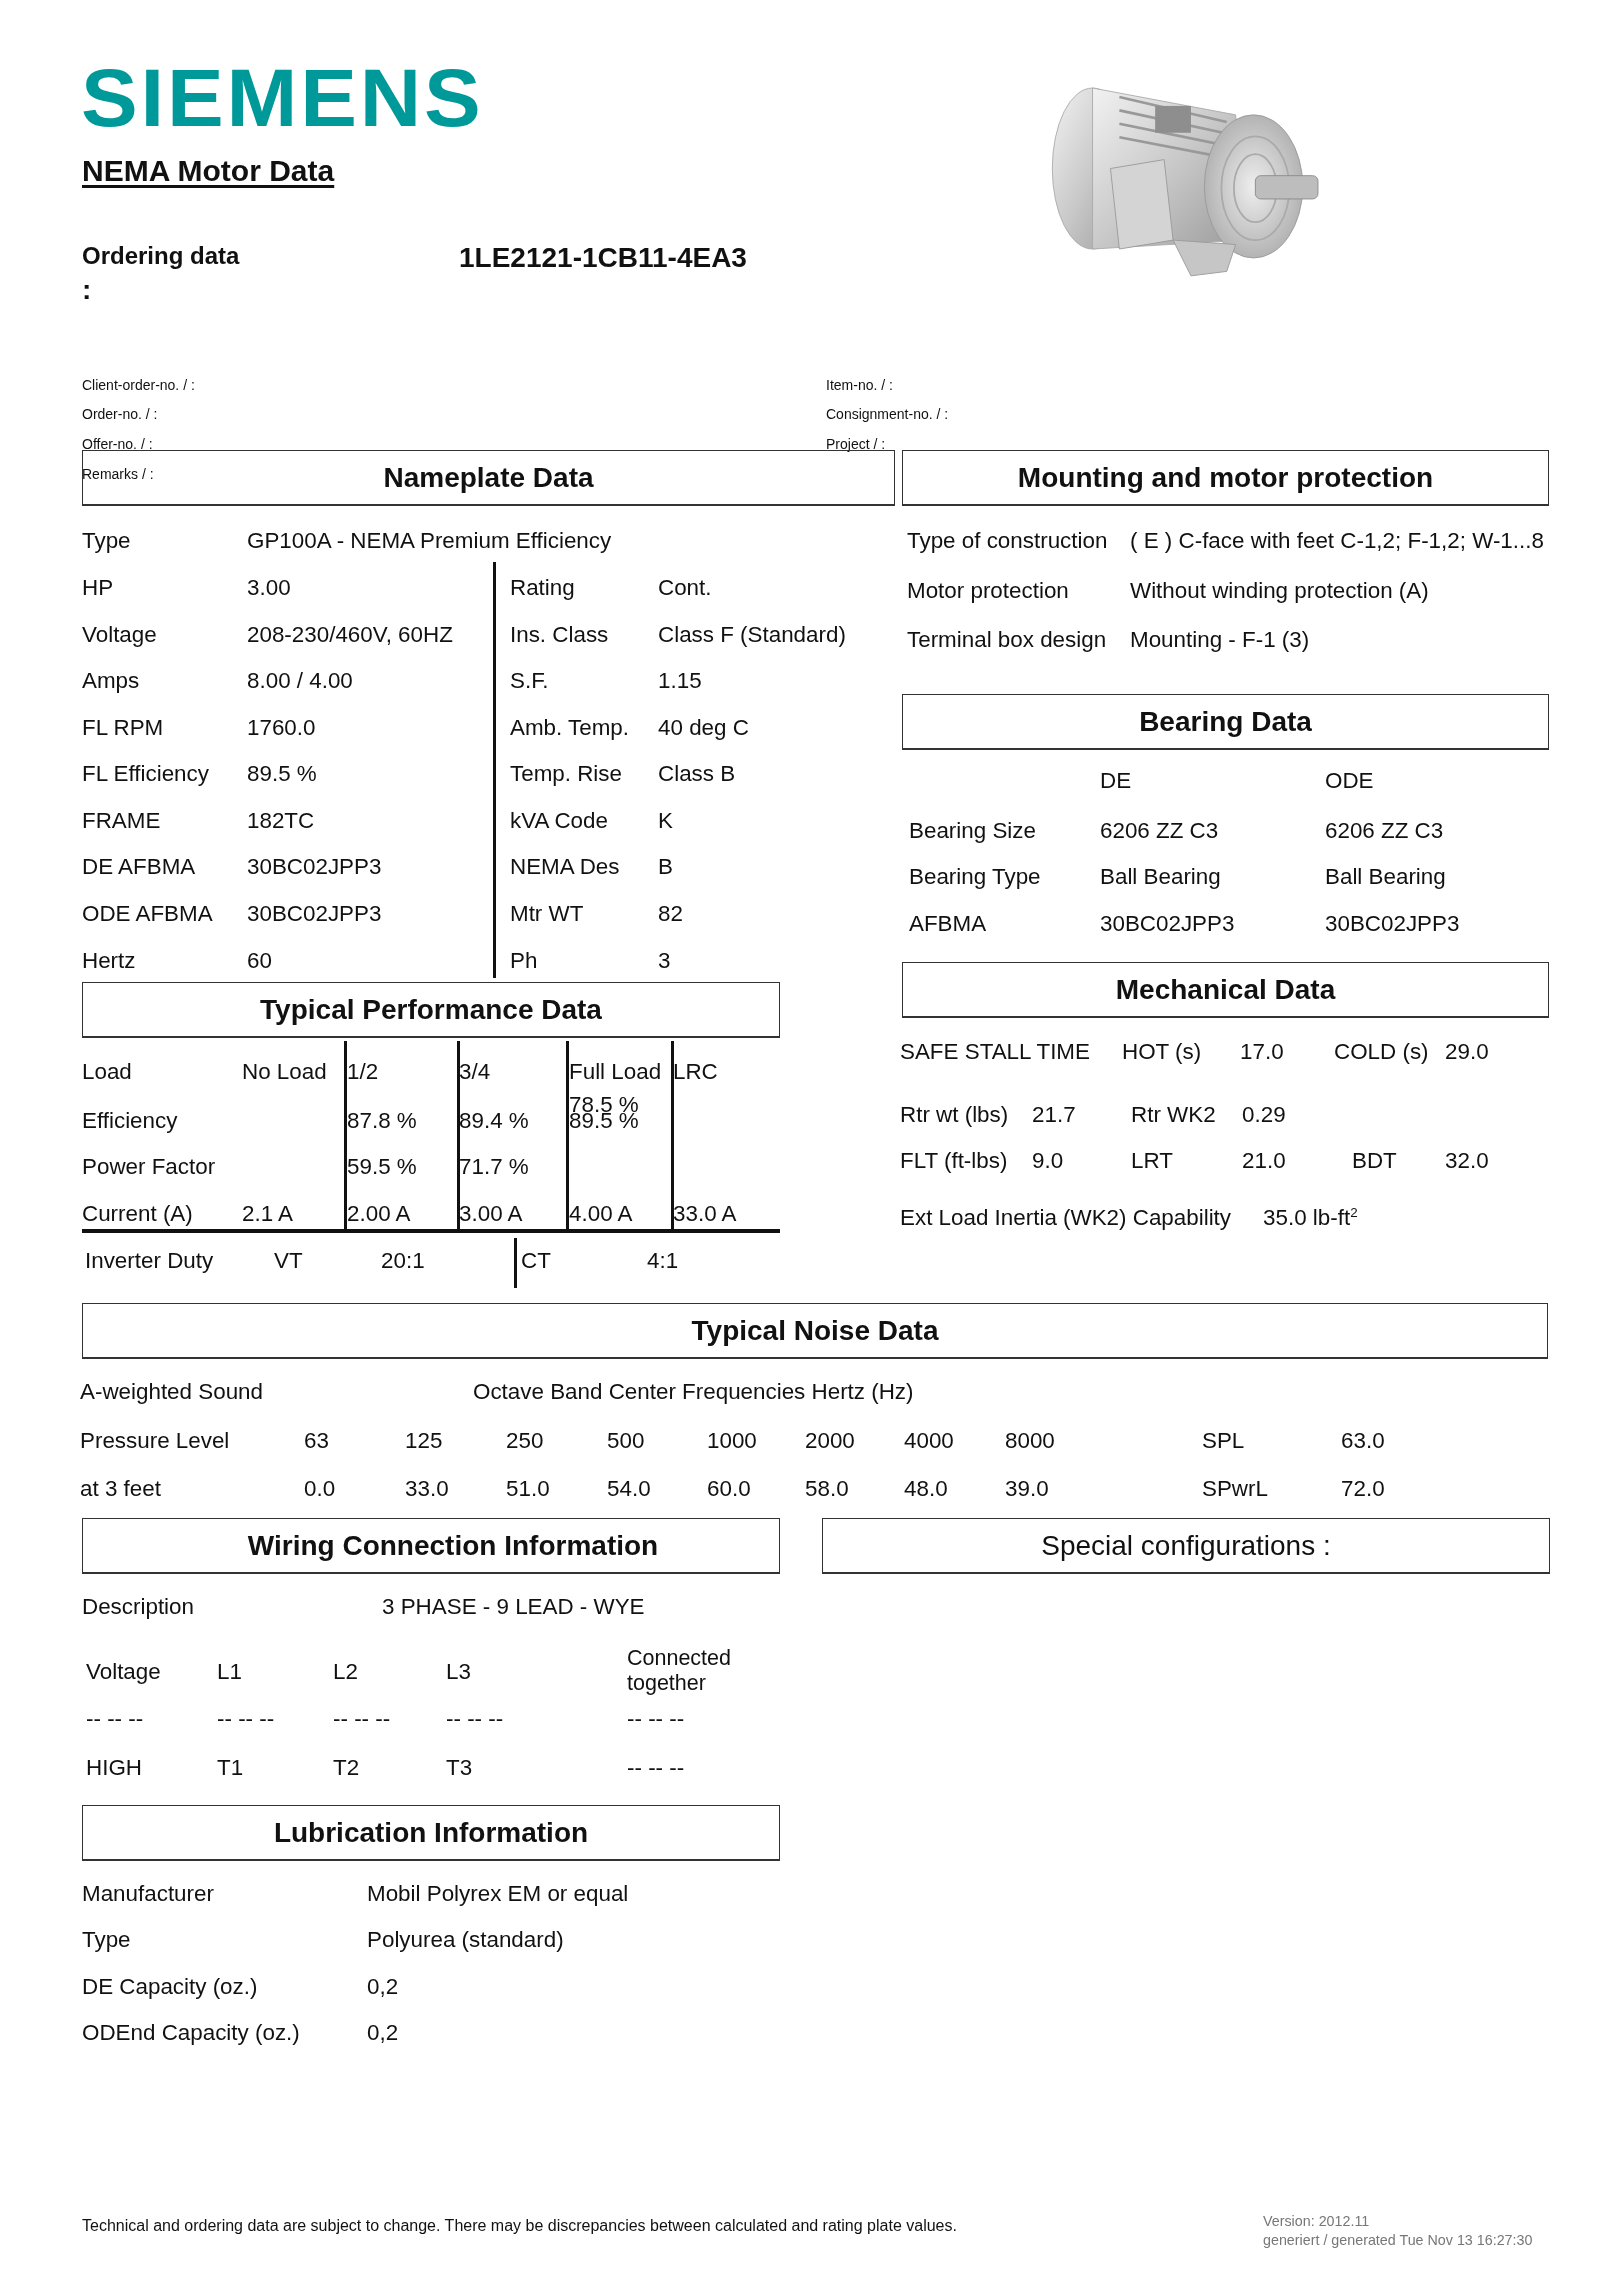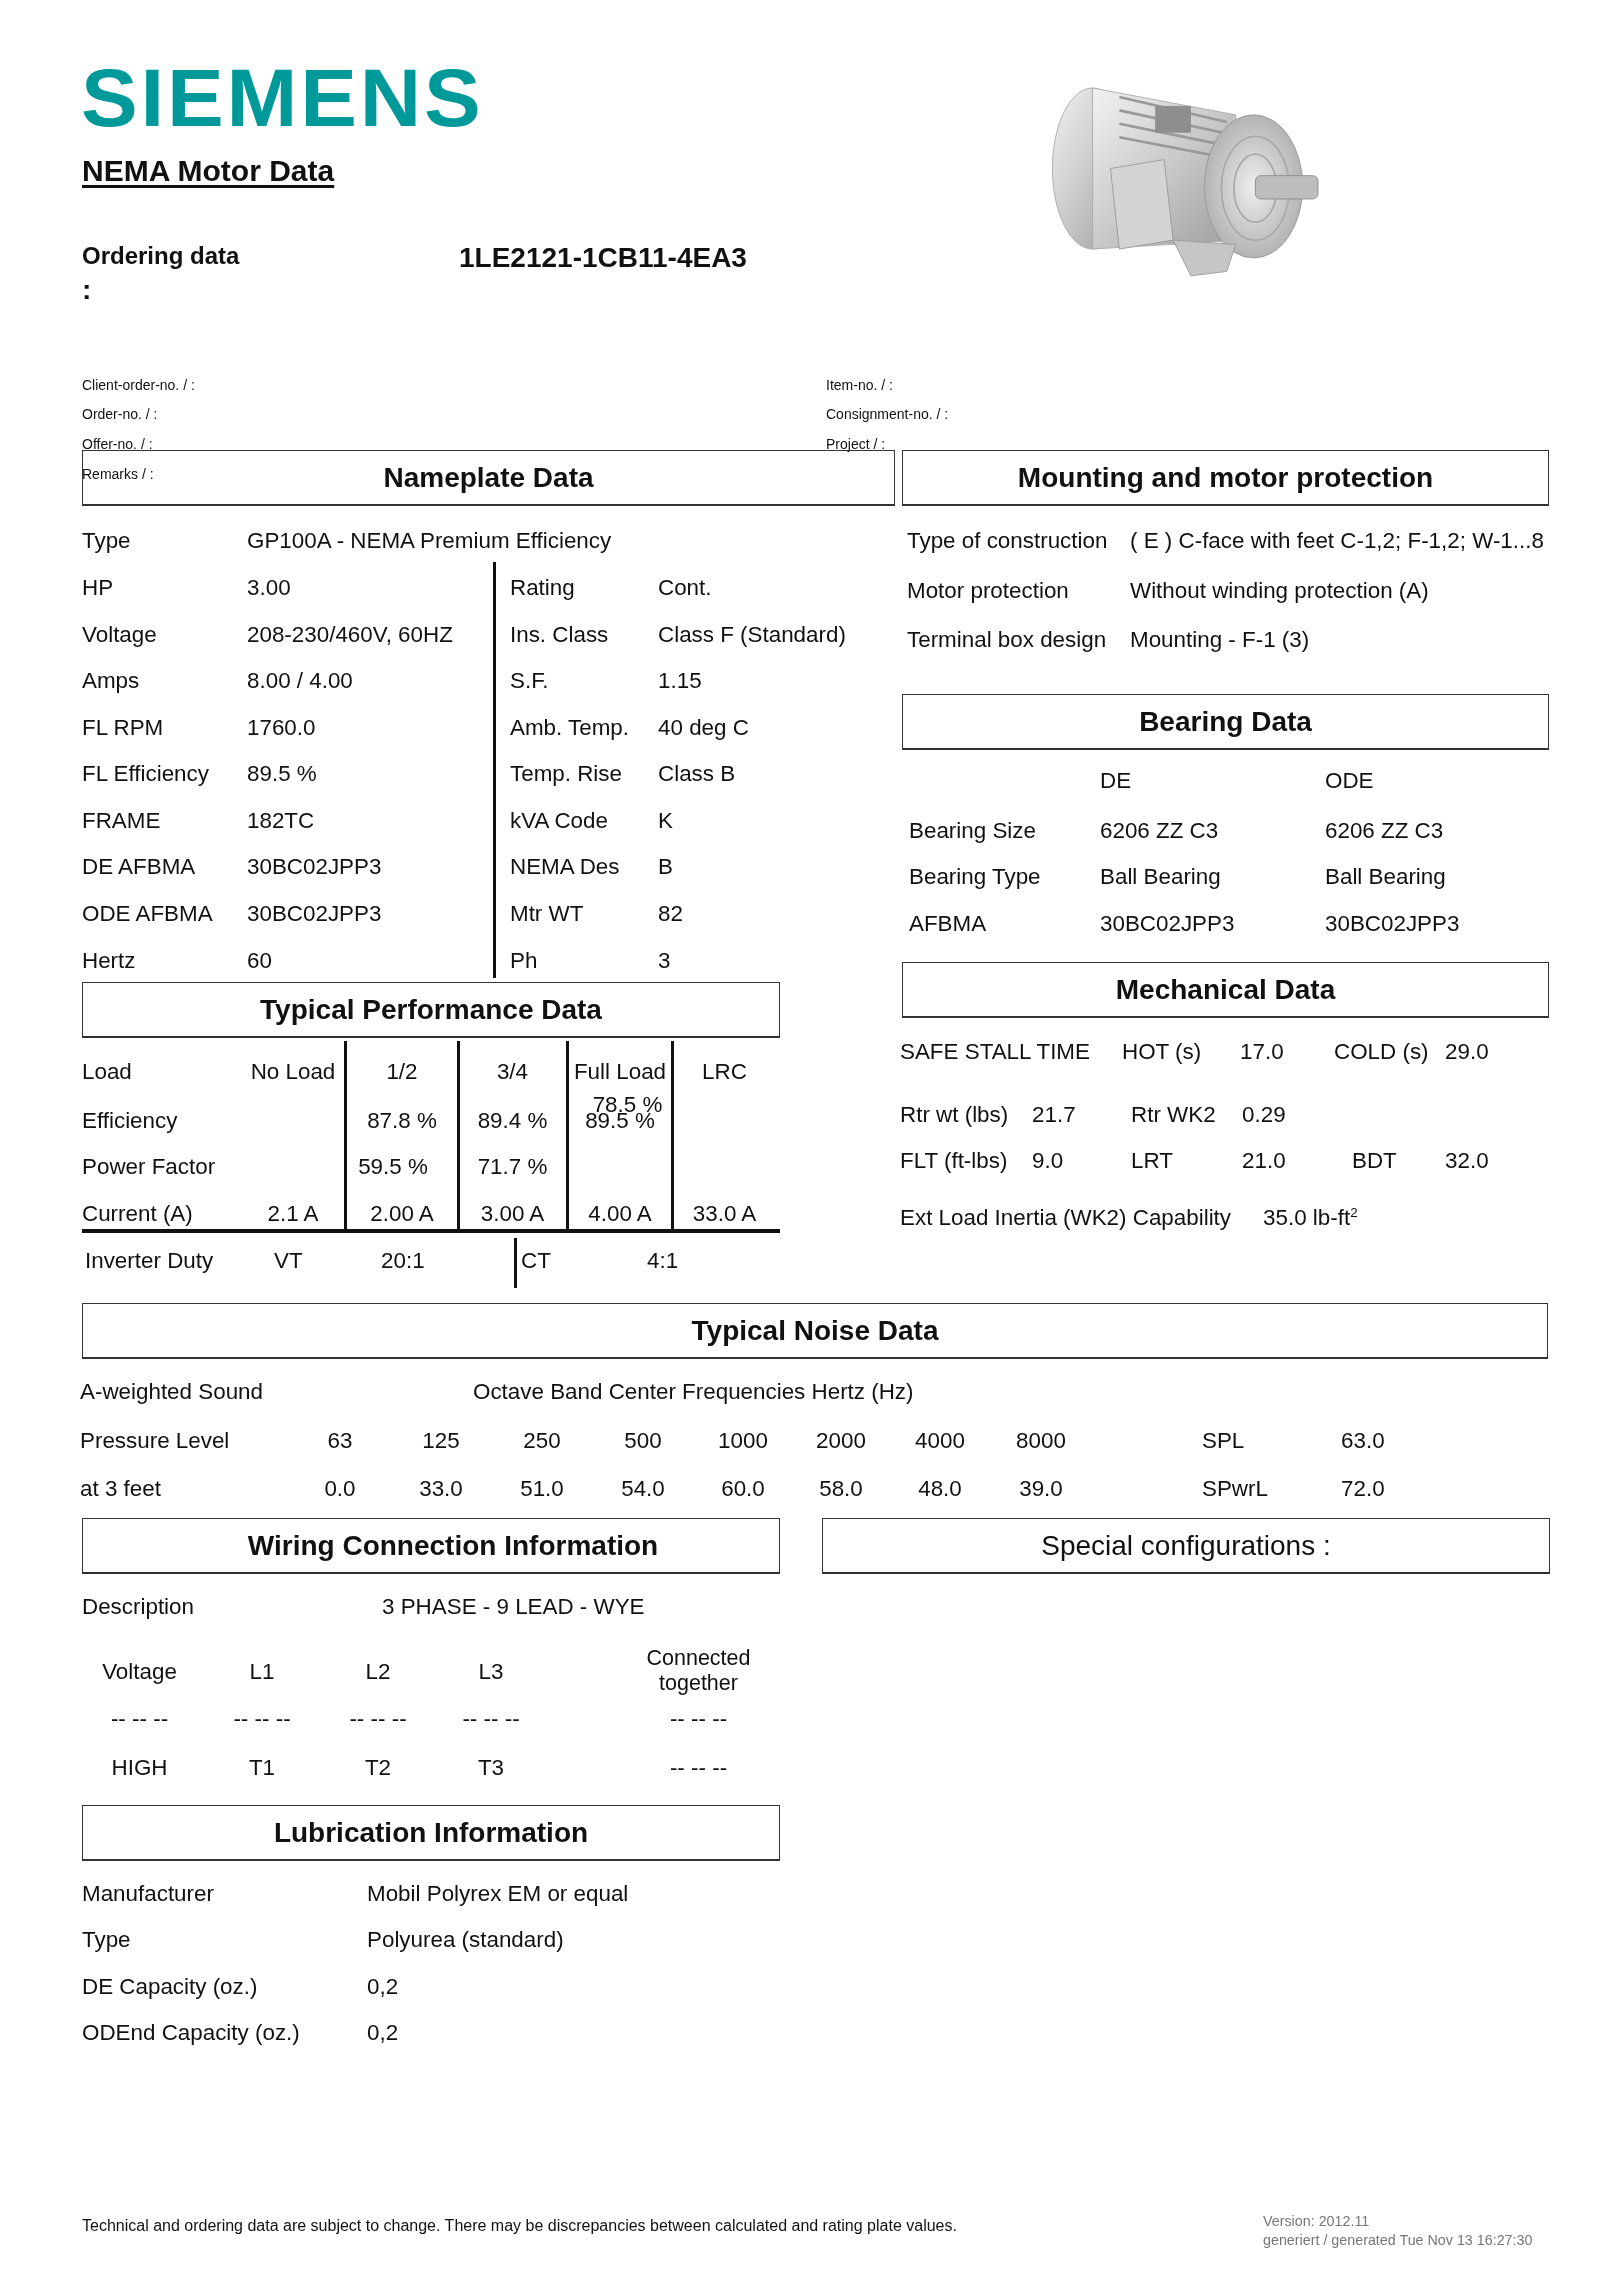--- a/index.html
+++ b/index.html
@@ -10,21 +10,21 @@
   .doc-title { left: 82px; top: 154px; font-size: 30px; font-weight: 700; text-decoration: underline; text-underline-offset: 3.6px; }
   .order-label { left: 82px; top: 242px; font-size: 24px; font-weight: 700; }
   .order-colon { left: 82px; top: 274px; font-size: 28px; font-weight: 700; }
   .order-value { left: 459px; top: 242px; font-size: 28px; font-weight: 700; }
   .meta { font-size: 14px; margin-top: 48px; }
   .section-box { position: absolute; border: 1.8px solid #333; border-bottom-width: 2.7px; display: flex; align-items: center; justify-content: center; font-weight: 700; font-size: 28px; }
   .section-box.normal { font-weight: 400; }
   .vline { position: absolute; width: 2.7px; background: #111; }
   .hline { position: absolute; height: 3.6px; background: #111; }
   .cell { position: absolute; white-space: nowrap; font-size: 22.4px; }
-  .ctr { text-align: center; }
+  .ctr { }
   .motor-img { position: absolute; left: 1021px; top: 61px; width: 322px; height: 224px; }
   .footer-left { left: 82px; top: 2217px; font-size: 16px; }
   .footer-right { left: 1263px; top: 2212px; font-size: 14.3px; color: #777; line-height: 19px; }
   sup { font-size: 13.4px; }
 </style>
 </head>
 <body>
 
 <div class="abs logo">SIEMENS</div>
 <div class="abs doc-title">NEMA Motor Data</div>

